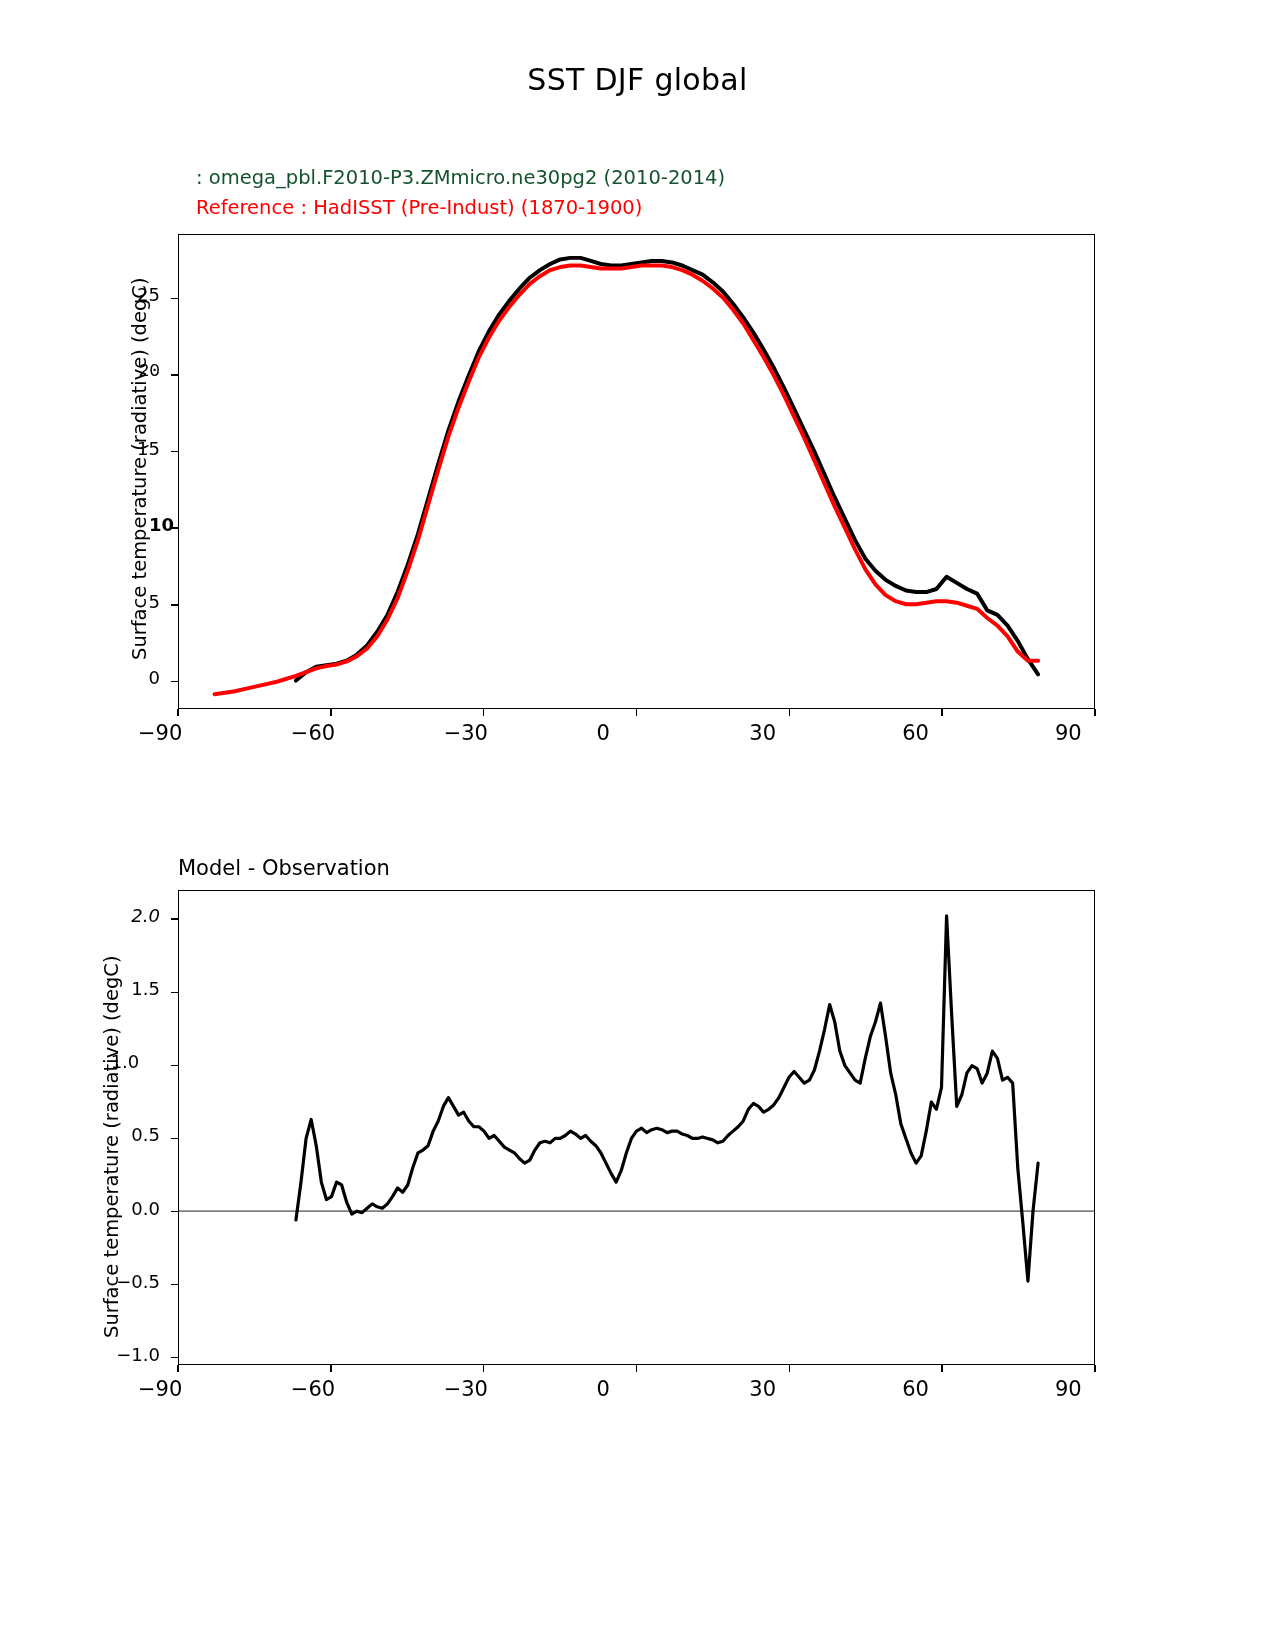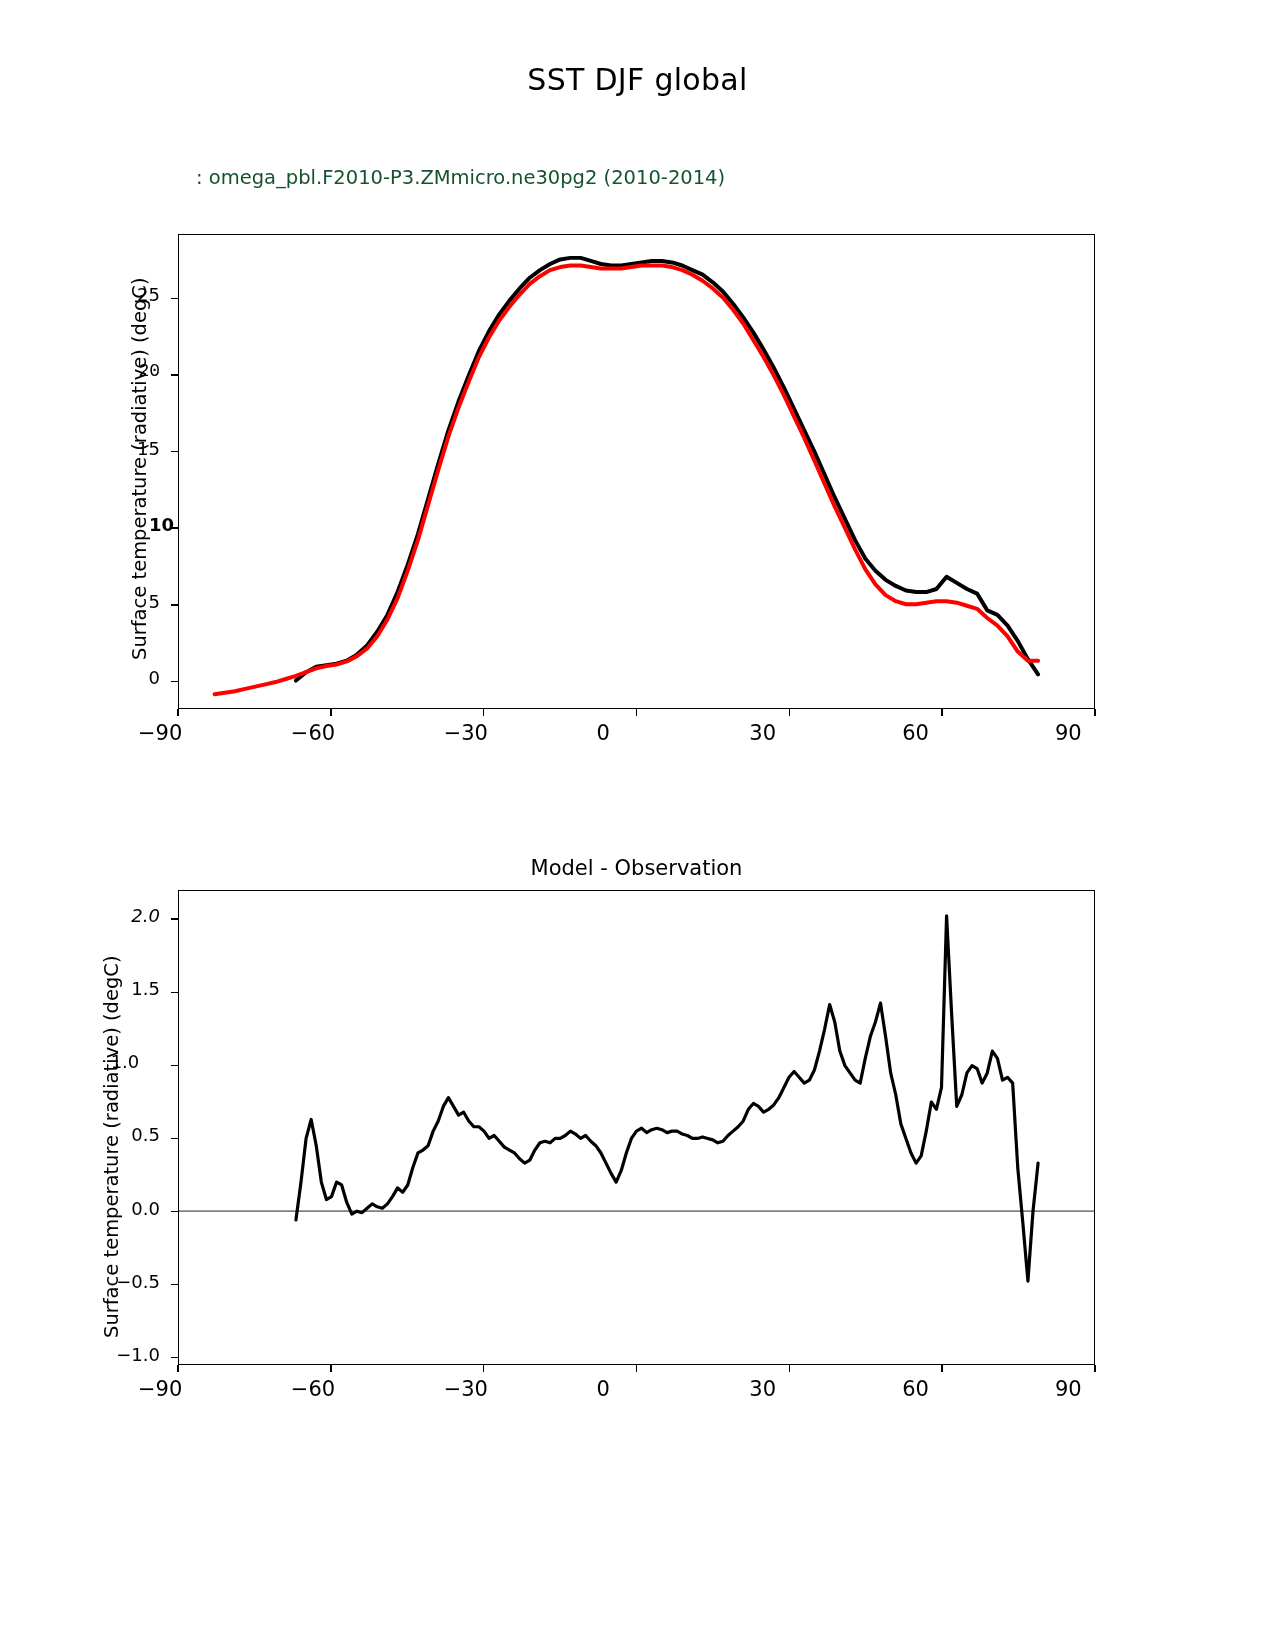--- a/index.html
+++ b/index.html
@@ -107,37 +107,38 @@
     left: 128px;
     top: 660px;
   }
   #ylabel-bottom {
     left: 100px;
     top: 1338px;
   }
   .axtitle {
     position: absolute;
     width: 917px;
-    text-align: center;
+    text-align: left;
     font-size: 21px;
   }
   #title-bottom {
     left: 178px;
     top: 856px;
   }
 </style>
 </head>
 <body>
 
 <div class="figure">
 
   <div class="suptitle">SST DJF global</div>
 
   <div class="legend-block">
     <div class="legend-model">: omega_pbl.F2010-P3.ZMmicro.ne30pg2 (2010-2014)</div>
+    <div class="legend-ref">Reference : HadISST (Pre-Indust) (1870-1900)</div>
   </div>
 
   <div class="panel" id="panel-top">
     <svg id="svg-top" viewBox="0 0 917 475" preserveAspectRatio="none">
         <path d="M117.17 447.42 L127.36 438.99 L137.55 433.63 L147.74 432.10 L157.93 430.56 L168.12 427.50 L178.31 421.37 L188.49 412.18 L198.68 398.39 L208.87 381.53 L219.06 358.55 L229.25 330.97 L239.44 300.32 L249.63 265.08 L259.82 229.84 L270.01 196.13 L280.19 167.02 L290.38 140.97 L300.57 116.45 L310.76 96.53 L320.95 79.68 L331.14 65.89 L341.33 53.63 L351.52 42.90 L361.71 35.24 L371.89 29.11 L382.08 24.52 L392.27 22.98 L402.46 22.98 L412.65 26.05 L422.84 29.11 L433.03 30.65 L443.22 30.65 L453.41 29.11 L463.59 27.58 L473.78 26.05 L483.97 26.05 L494.16 27.58 L504.35 30.65 L514.54 35.24 L524.73 39.84 L534.92 47.50 L545.11 56.69 L555.29 68.95 L565.48 82.74 L575.67 98.06 L585.86 114.92 L596.05 133.31 L606.24 153.23 L616.43 174.68 L626.62 196.13 L636.81 217.58 L646.99 240.56 L657.18 263.55 L667.37 285.00 L677.56 306.45 L687.75 324.84 L697.94 337.10 L708.13 346.29 L718.32 352.42 L728.51 357.02 L738.69 358.55 L748.88 358.55 L759.07 355.48 L769.26 343.23 L779.45 349.35 L789.64 355.48 L799.83 360.08 L810.02 376.94 L820.21 381.53 L830.39 392.26 L840.58 407.58 L850.77 425.97 L860.96 441.29" fill="none" stroke="#000000" stroke-width="4" stroke-linejoin="round" stroke-linecap="round"></path>
         <path d="M35.66 461.21 L45.85 459.68 L56.04 458.15 L66.23 455.85 L76.42 453.55 L86.61 451.25 L96.79 448.95 L106.98 445.89 L117.17 442.82 L127.36 438.99 L137.55 435.16 L147.74 432.86 L157.93 431.33 L168.12 428.27 L178.31 422.90 L188.49 415.24 L198.68 402.98 L208.87 386.13 L219.06 364.68 L229.25 337.10 L239.44 306.45 L249.63 271.21 L259.82 235.97 L270.01 202.26 L280.19 173.15 L290.38 147.10 L300.57 122.58 L310.76 102.66 L320.95 85.81 L331.14 72.02 L341.33 59.76 L351.52 49.03 L361.71 41.37 L371.89 35.24 L382.08 32.18 L392.27 30.65 L402.46 30.65 L412.65 32.18 L422.84 33.71 L433.03 33.71 L443.22 33.71 L453.41 32.18 L463.59 30.65 L473.78 30.65 L483.97 30.65 L494.16 32.18 L504.35 35.24 L514.54 39.84 L524.73 45.97 L534.92 53.63 L545.11 62.82 L555.29 75.08 L565.48 88.87 L575.67 105.73 L585.86 122.58 L596.05 140.97 L606.24 160.89 L616.43 182.34 L626.62 203.79 L636.81 226.77 L646.99 249.76 L657.18 272.74 L667.37 294.19 L677.56 315.65 L687.75 335.56 L697.94 350.89 L708.13 361.61 L718.32 367.74 L728.51 370.81 L738.69 370.81 L748.88 369.27 L759.07 367.74 L769.26 367.74 L779.45 369.27 L789.64 372.34 L799.83 375.40 L810.02 384.60 L820.21 392.26 L830.39 402.98 L840.58 418.31 L850.77 427.50 L860.96 427.50" fill="none" stroke="#ff0000" stroke-width="4" stroke-linejoin="round" stroke-linecap="round"></path>
       </svg>
   </div>
   <div id="ylabel-top" class="ylabel">Surface temperature (radiative) (degC)</div>
   <div id="ticks-top">

